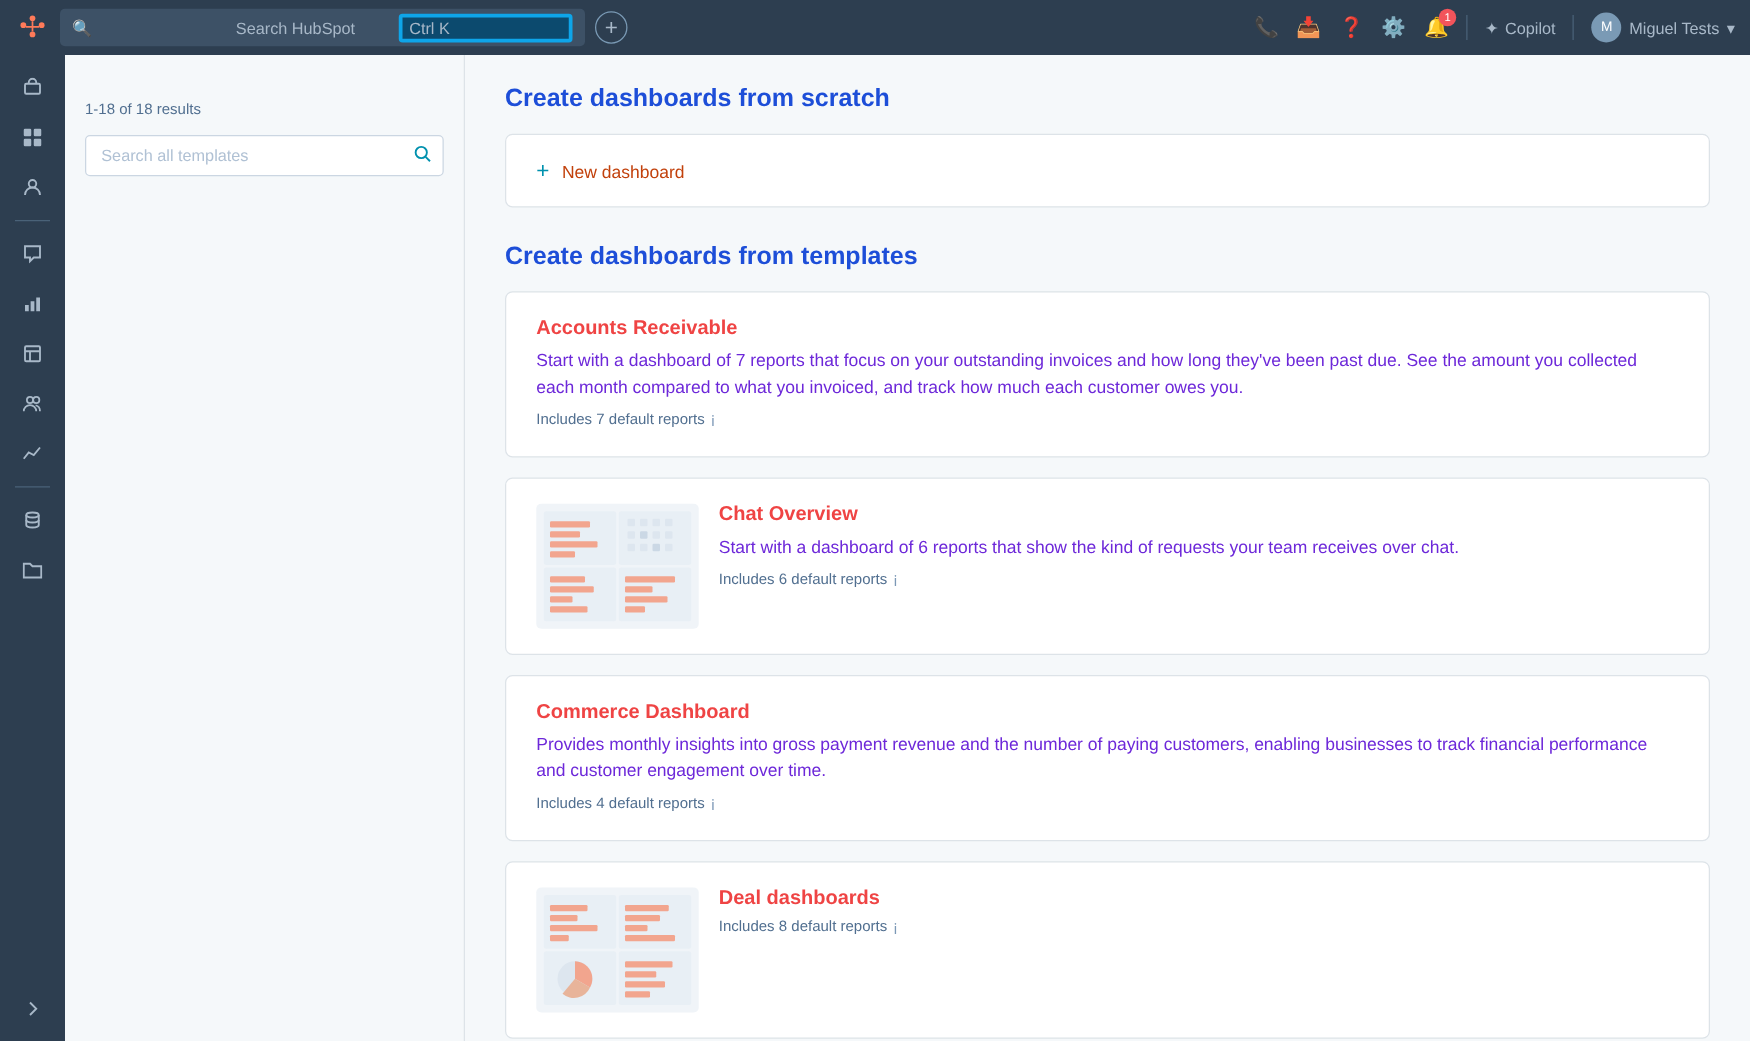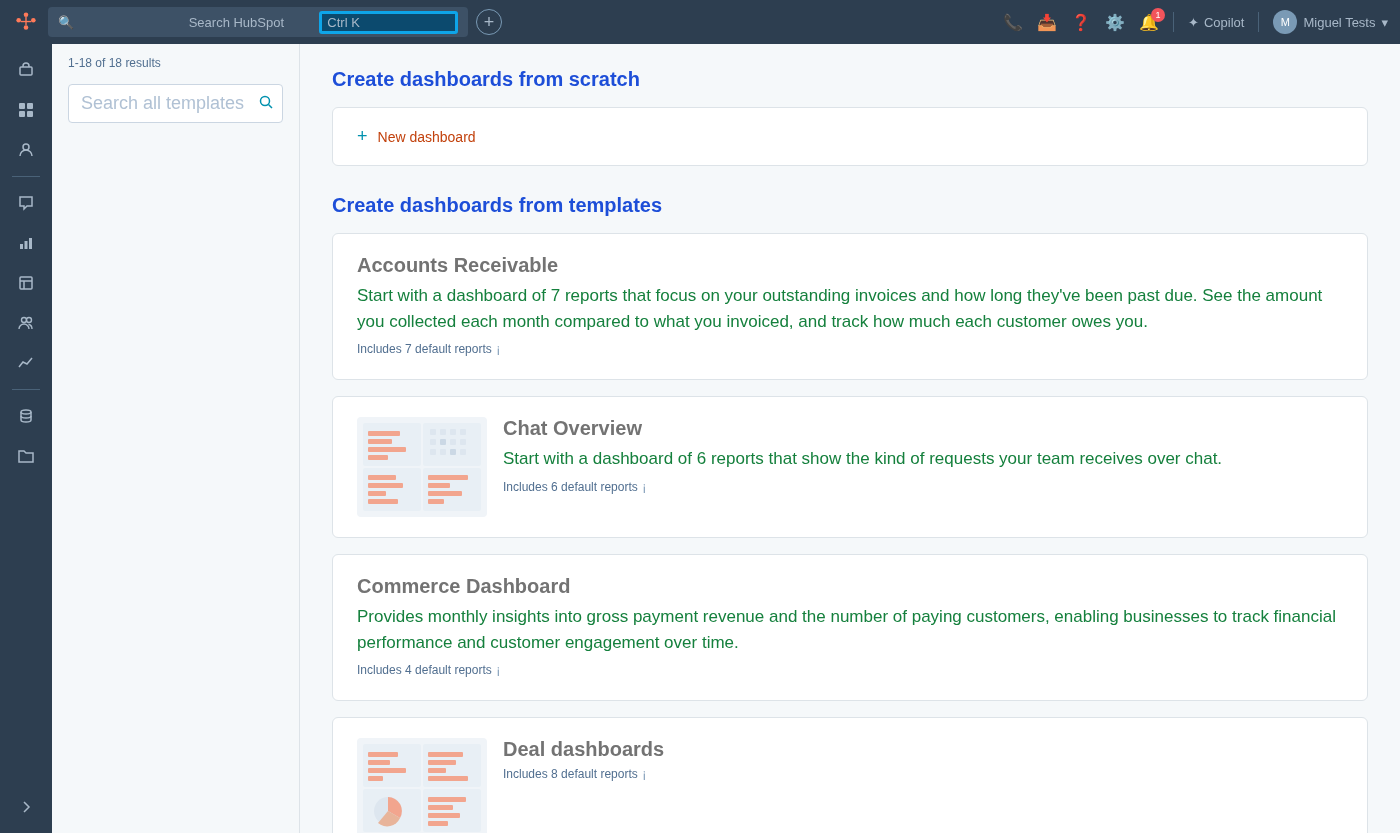--- a/index.html
+++ b/index.html
@@ -54,28 +54,28 @@
       border-radius: 4px; cursor: pointer; color: #a8b8c8; font-size: 15px;
     }
     .sidebar-divider { width: 28px; height: 1px; background: #4a6278; margin: 4px 0; }
     .sidebar-bottom { margin-top: auto; }
     .sidebar-expand { width: 36px; height: 36px; display: flex; align-items: center; justify-content: center; color: #a8b8c8; cursor: pointer; }
 
     
     .content-wrapper { display: flex; flex: 1; overflow: hidden; }
 
     
-    .left-panel { width: 248px; padding: 12px 16px; background: #f5f8fa; border-right: 1px solid #dde3e8; flex-shrink: 0; overflow-y: auto; }
+    .left-panel { width: 320px; padding: 36px 16px; background: #f5f8fa; border-right: 1px solid #dde3e8; flex-shrink: 0; overflow-y: auto; }
     .results-count { font-size: 12px; color: #516f90; margin-bottom: 14px; }
     .search-input-wrap {
       position: relative; display: flex; align-items: center;
     }
     .search-input {
       width: 100%; padding: 8px 36px 8px 12px; border: 1px solid #cbd6e2; border-radius: 4px;
-      font-size: 18px; color: #33475b; background: white; outline: none;
+      font-size: 13px; color: #33475b; background: white; outline: none;
     }
     .search-input::placeholder { color: #b0c1d4; }
     .search-icon-btn {
       position: absolute; right: 10px; color: #0091ae; background: none; border: none; cursor: pointer; font-size: 14px;
     }
 
     
     .main-content { flex: 1; padding: 24px 32px; overflow-y: auto; background: #f5f8fa; }
     .section-title { font-size: 20px; font-weight: 600; color: #1d4ed8; margin-bottom: 16px; }
 
@@ -94,22 +94,22 @@
       padding: 20px 24px; margin-bottom: 16px; display: flex; align-items: flex-start; gap: 16px;
       cursor: pointer;
     }
     .template-card-no-thumb { flex-direction: column; }
     .card-thumb {
       width: 130px; height: 100px; flex-shrink: 0; background: #f0f4f8;
       border-radius: 4px; overflow: hidden; display: grid; grid-template-columns: 1fr 1fr; grid-template-rows: 1fr 1fr; gap: 2px; padding: 6px;
     }
     .thumb-cell { background: #e8eff5; border-radius: 2px; display: flex; align-items: center; justify-content: center; overflow: hidden; }
     .card-body { flex: 1; }
-    .card-title { font-size: 20px; font-weight: 600; color: #737373; margin-bottom: 6px; }
-    .card-desc { font-size: 17px; color: #15803d; line-height: 1.5; margin-bottom: 8px; }
+    .card-title { font-size: 16px; font-weight: 600; color: #ef4444; margin-bottom: 6px; }
+    .card-desc { font-size: 14px; color: #6d28d9; line-height: 1.5; margin-bottom: 8px; }
     .card-meta { font-size: 12px; color: #516f90; display: flex; align-items: flex-start; gap: 5px; }
     .info-icon { color: #7c98b6; font-size: 12px; cursor: pointer; }
 
     
     ::-webkit-scrollbar { width: 6px; }
     ::-webkit-scrollbar-track { background: transparent; }
     ::-webkit-scrollbar-thumb { background: #cbd6e2; border-radius: 3px; }
   </style>
 </head>
 <body>

